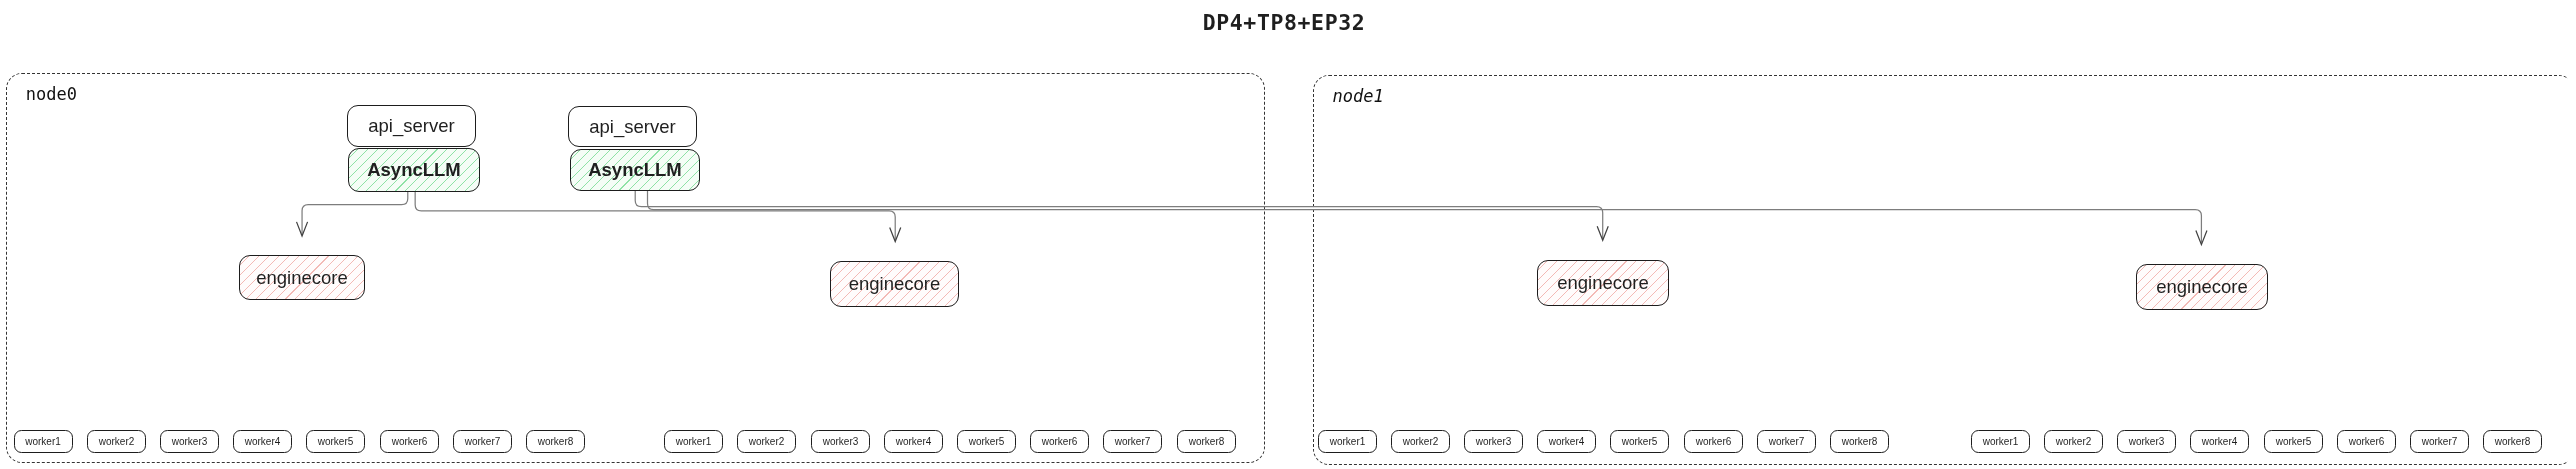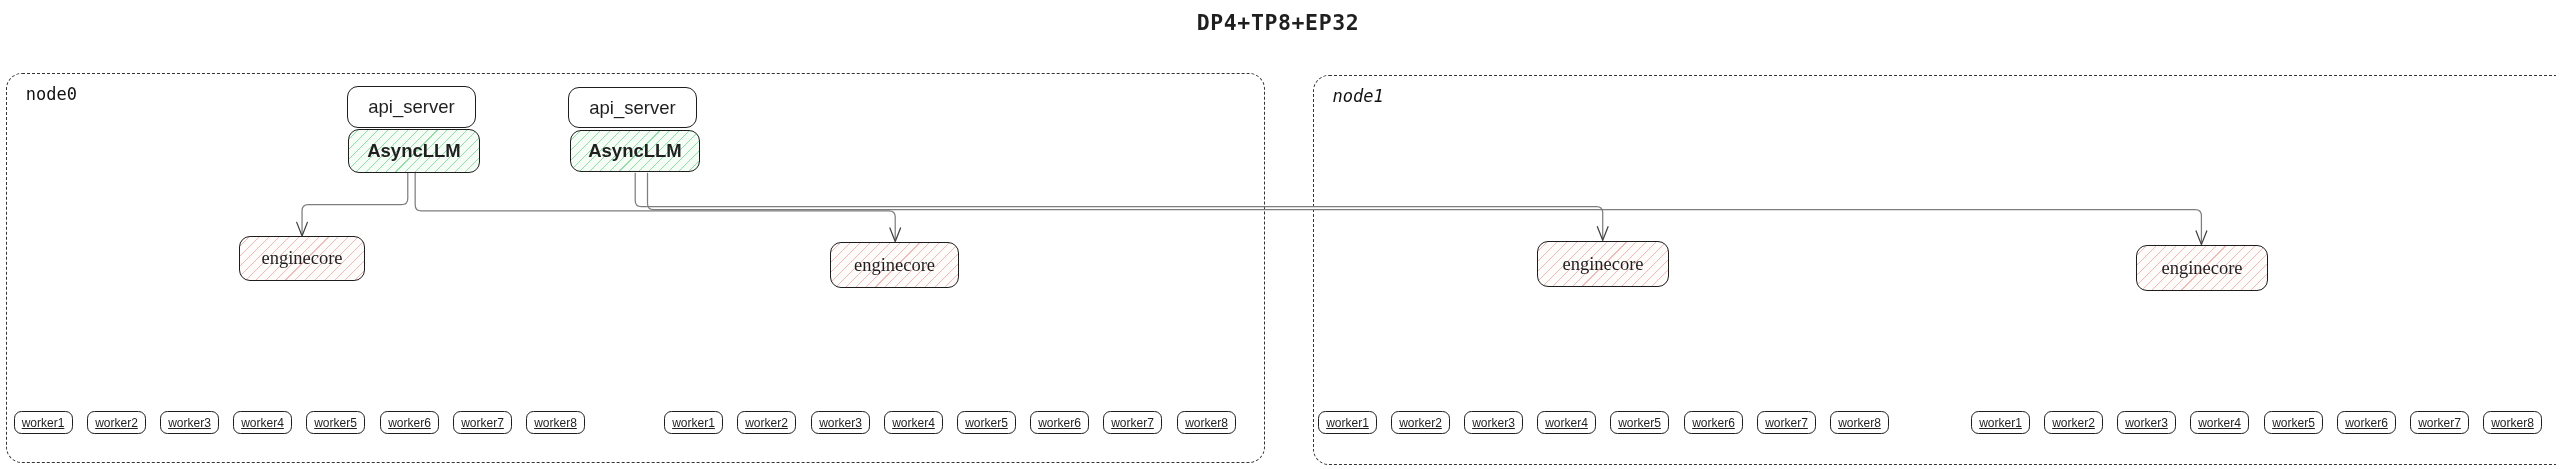--- a/index.html
+++ b/index.html
@@ -2,20 +2,21 @@
 <html style="font-size:9.8px"><head>
 <meta charset="utf-8">
 <style>
   html,body{margin:0;padding:0;background:#ffffff;}
   #canvas{
     position:relative;
     width:2556px;height:469px;
     background:#ffffff;
     font-family:"Liberation Sans", sans-serif;
     overflow:hidden;
+    padding-left:12px;
   }
   .title{
     position:absolute;top:9.8px;left:0;width:100%;
     text-align:center;
     font-family:"DejaVu Sans Mono", monospace;
     font-weight:bold;font-size:21.5px;color:#1f1f1f;
     letter-spacing:0.6px;
   }
   .nodebox{
     position:absolute;
@@ -30,41 +31,40 @@
   }
   .box{
     position:absolute;
     box-sizing:border-box;
     border:1.5px solid #1d1d1d;
     border-radius:11px;
     background:#ffffff;
     display:flex;align-items:center;justify-content:center;
     font-size:18.5px;color:#1f1f1f;
     white-space:nowrap;
+    margin-top:19px;
   }
   .hatch-green{
     background-color:#f5fdf6;
     background-image:repeating-linear-gradient(135deg,
       rgba(0,0,0,0) 0px, rgba(0,0,0,0) 6.2px,
       #8fe2a6 6.2px, #8fe2a6 7px);
     font-weight:bold;
   }
   .hatch-red{
     background-color:#fffcfc;
     background-image:repeating-linear-gradient(135deg,
       rgba(0,0,0,0) 0px, rgba(0,0,0,0) 6.2px,
       #f3bab6 6.2px, #f3bab6 7px);
-    font-family:Liberation Serif, serif;
   }
   .worker{
     width:59px;height:23.4px;top:411px;
     border-width:1.2px;
     border-radius:7.4px;
-    font-size:12px;
-    text-decoration:underline;
+    font-size:10px;
   }
   svg.edges{position:absolute;left:0;top:0;pointer-events:none;}
   .edge{stroke:#7d7d7d;stroke-width:2;fill:none;}
   .arrow{stroke:#404040;stroke-width:2;fill:none;stroke-linejoin:miter;}
 </style>
 </head>
 <body>
 
 <div id="canvas">
 

